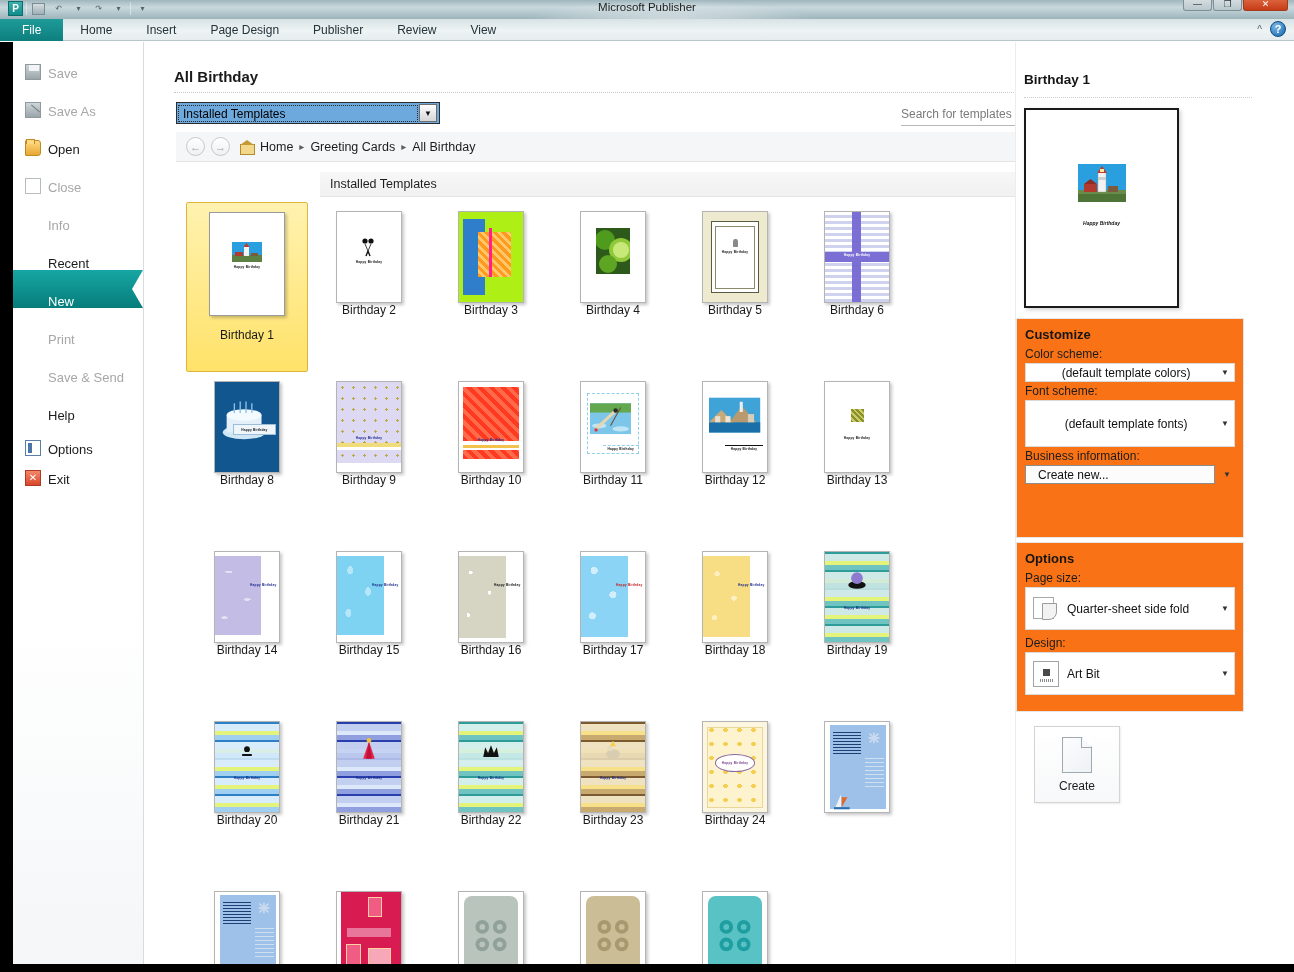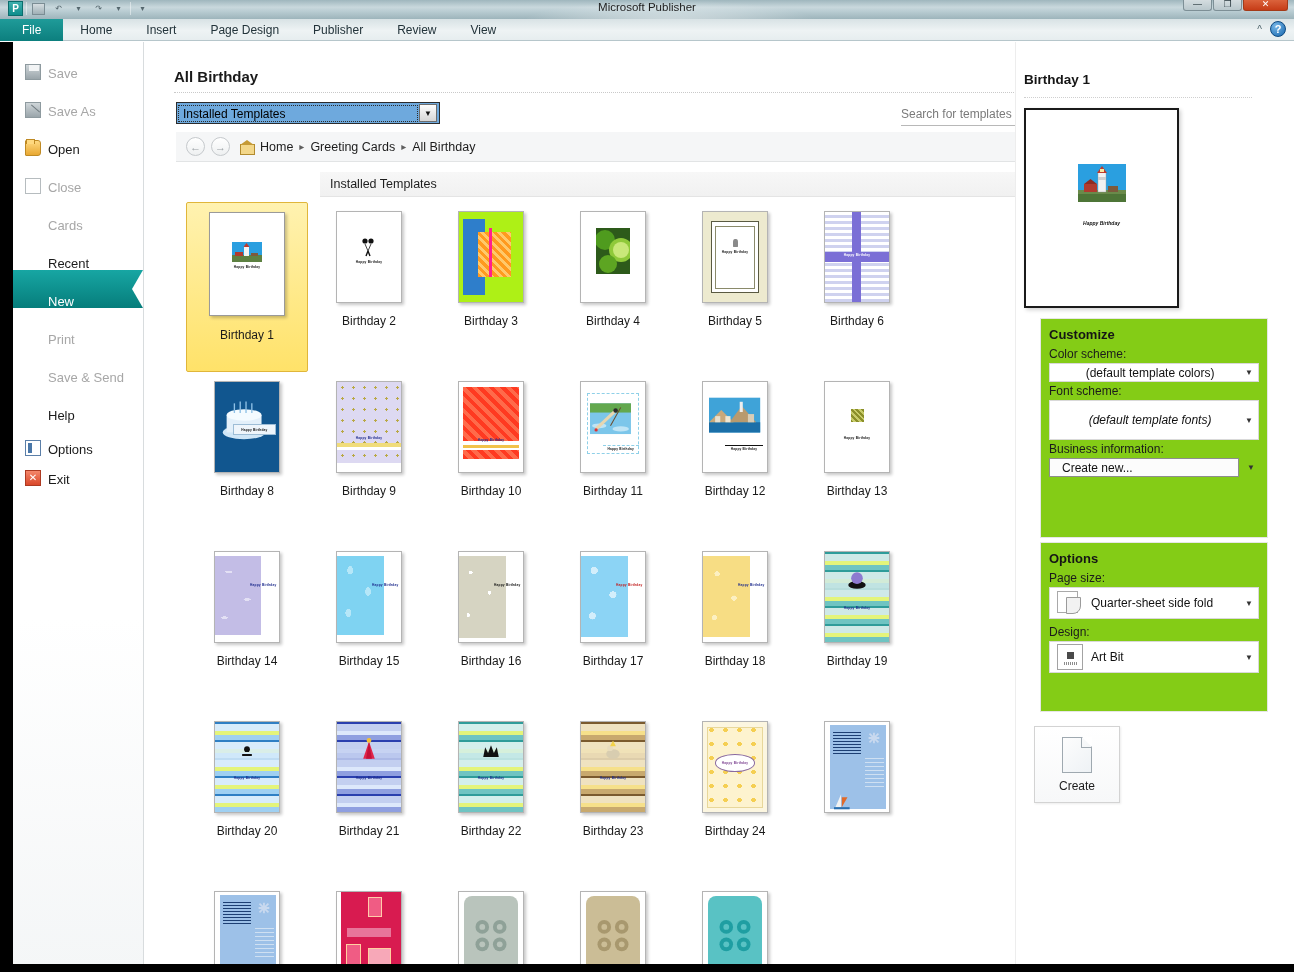--- a/index.html
+++ b/index.html
@@ -227,21 +227,21 @@
   .thumb-wrap {
     width: 66px; height: 92px; background: #ffffff;
     border: 1px solid #b4b4b4;
     box-shadow: 2px 2px 3px rgba(0,0,0,.22);
     position: relative; overflow: hidden;
   }
   .cell.selected .thumb-wrap {
     width: 76px; height: 104px; border: 1px solid #9a9a9a;
   }
   .cell-label {
-    margin-top: 11px; font-size: 12px; color: #1a1a1a; white-space: nowrap;
+    font-size: 12px; color: #1a1a1a; white-space: nowrap;
   }
   .cell.selected .cell-label { margin-top: 12px; }
 
   
   .t-fill { position: absolute; inset: 0; }
   .t-center {
     position:absolute; left:0; right:0; top:28%; display:flex; flex-direction:column;
     align-items:center; gap:3px;
   }
   .t-photo { width: 30px; height: 20px; }
@@ -289,45 +289,45 @@
   .preview .pv-img {
     position: absolute; left: 50%; top: 37%; transform: translate(-50%,-50%);
     width: 48px; height: 38px;
   }
   .preview .pv-cap {
     position: absolute; left: 0; right: 0; top: 56%; text-align: center;
     font-size: 5px; font-weight: bold; color: #111; font-style: italic;
   }
 
   .panel-box {
-    position: absolute; left: 24px; width: 228px;
-    border: 1px solid #e6e6e6; background: #84cc16;
+    position: absolute; left: 0; width: 228px;
+    border: 1px solid #e6e6e6; background: #f97316;
   }
   .box-customize { top: 276px; height: 220px; padding: 8px 8px 0 8px; }
   .sec-title { font-size: 13px; font-weight: bold; color: #151515; margin-bottom: 5px; }
   .fld-label { font-size: 12px; color: #1b1b1b; margin: 2px 0 2px 0; }
   .dd {
     width: 100%; height: 19px; border: 1px solid #d9d9d9;
     display: flex; align-items: center; justify-content: space-between;
     padding: 0 5px; font-size: 12px; color: #111; background: #fff;
   }
-  .dd.tall { height: 40px; font-style: italic; }
+  .dd.tall { height: 47px; }
   .dd .dd-val { flex: 1; text-align: center; }
   .dd .dd-arrow { font-size: 8px; color: #333; }
   .dd-inputrow {
     width: 100%; height: 19px; display: flex; align-items: stretch; gap: 4px;
   }
   .dd-inputrow .tb {
     flex: 1; border: 1px solid #8d8d8d; background: #fcfcfc;
     font-size: 12px; color: #111; padding-left: 12px; display:flex; align-items:center;
   }
   .dd-inputrow .ar {
     width: 16px; display:flex; align-items:center; justify-content:center; font-size:8px; color:#333;
   }
-  .dd.withicon { height: 32px; justify-content: flex-start; gap: 8px; }
+  .dd.withicon { height: 43px; justify-content: flex-start; gap: 8px; }
   .dd.withicon .dd-val { text-align: left; flex: 1; }
   .ic-page {
     width: 26px; height: 24px; position: relative; flex: none; margin-left: 2px;
   }
   .ic-page::before {
     content:""; position:absolute; left:0; top:0; width:19px; height:20px;
     border:1px solid #a9a9a9; background:#fff;
   }
   .ic-page::after {
     content:""; position:absolute; left:9px; top:6px; width:13px; height:15px;
@@ -430,21 +430,21 @@
     <div class="side-item">
       <span class="side-ico ico-open"></span>
       <span class="side-label">Open</span>
     </div>
     <div class="side-item dim">
       <span class="side-ico ico-close"></span>
       <span class="side-label">Close</span>
     </div>
     <div class="side-item dim">
       <span class="side-ico"></span>
-      <span class="side-label">Cards</span>
+      <span class="side-label">Info</span>
     </div>
     <div class="side-item">
       <span class="side-ico"></span>
       <span class="side-label">Recent</span>
     </div>
     <div class="side-item selected">
       <span class="side-ico"></span>
       <span class="side-label">New</span>
     </div>
     <div class="side-item dim">

